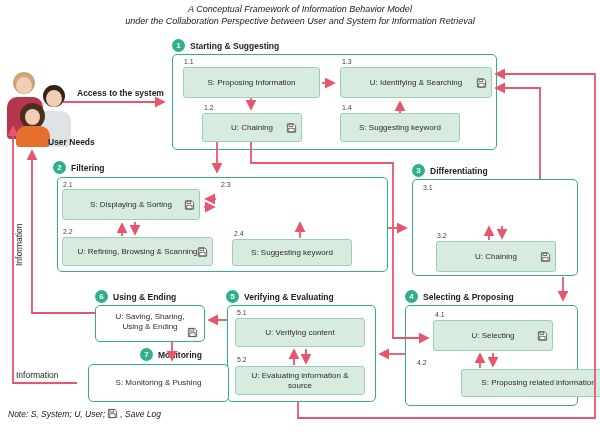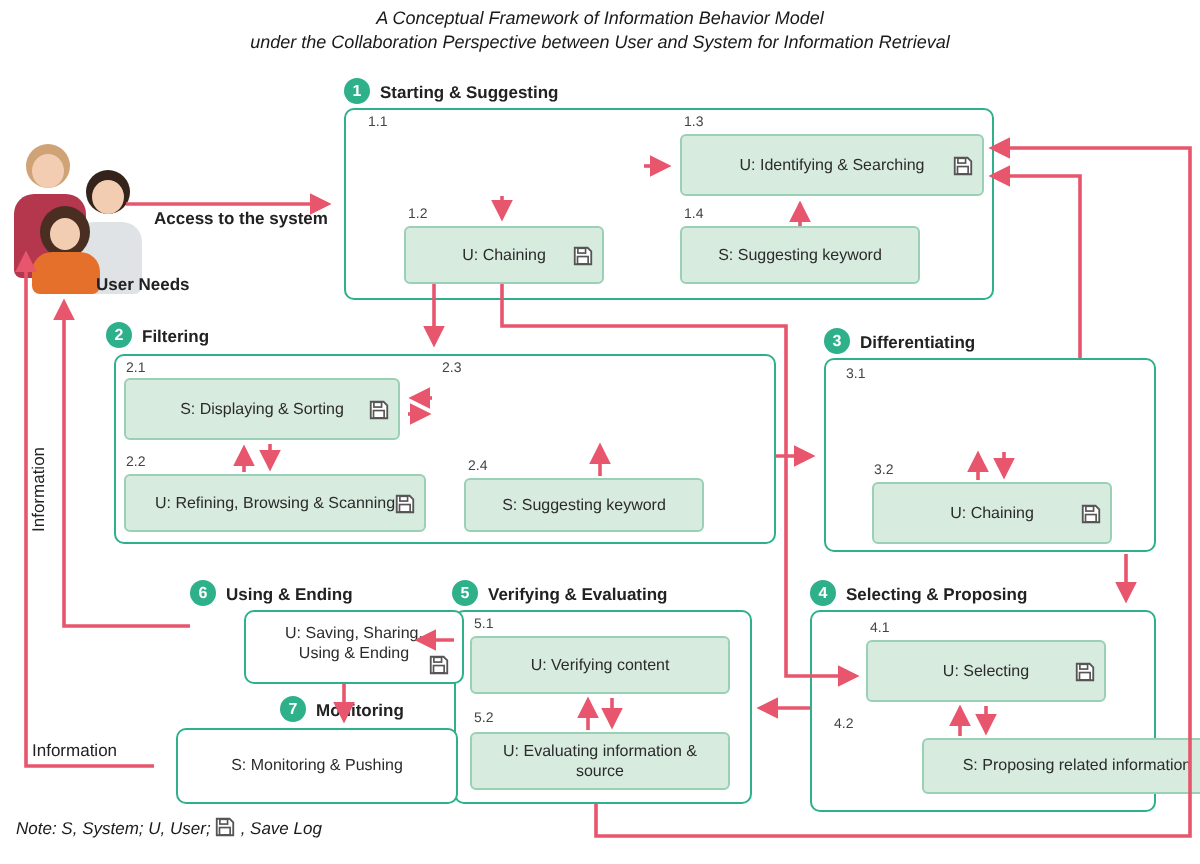--- a/index.html
+++ b/index.html
@@ -44,30 +44,33 @@
     <div class="pbody" style="left:7px;top:97px;width:36px;height:42px;background:#b5374d;"></div>
     <div class="hair" style="left:43px;top:85px;width:22px;height:22px;background:#33231a;"></div>
     <div class="face" style="left:46px;top:90px;width:16px;height:17px;background:#f2cdb2;"></div>
     <div class="pbody" style="left:37px;top:111px;width:34px;height:36px;background:#dfe3e6;"></div>
     <div class="hair" style="left:20px;top:103px;width:25px;height:26px;background:#4a2e22;"></div>
     <div class="face" style="left:25px;top:109px;width:15px;height:16px;background:#f2cdb2;"></div>
     <div class="pbody" style="left:16px;top:126px;width:34px;height:21px;background:#e5702c;"></div>
   </div>
 
   <div class="lbl" style="left:48px;top:137px;">User Needs</div>
-  <div class="lbl" style="left:77px;top:104px;">Access to the system</div>
+  <div class="lbl" style="left:77px;top:88px;">Access to the system</div>
   <div class="lbl-reg vert" style="left:14px;top:200px;height:66px;">Information</div>
   <div class="lbl-reg" style="left:16px;top:370px;">Information</div>
 
   <div class="sec-label" style="left:172px;top:39px;">
     <span class="num">1</span>
     <span class="sec-title">Starting &amp; Suggesting</span>
   </div>
   <div class="sec-box" style="left:172px;top:54px;width:325px;height:96px;"></div>
   <div class="bid" style="left:184px;top:58px;">1.1</div>
+  <div class="gbox" style="left:183px;top:67px;width:137px;height:31px;">
+    <span>S: Proposing Information</span>
+  </div>
   <div class="bid" style="left:342px;top:58px;">1.3</div>
   <div class="gbox" style="left:340px;top:67px;width:152px;height:31px;">
     <span>U: Identifying &amp; Searching</span>
     <span class="save-ic"><svg width="11" height="11" viewBox="0 0 12 12">
           <path d="M1.5 1.5 H8.5 L10.5 3.5 V10.5 H1.5 Z" fill="#fff" stroke="#555" stroke-width="1"></path>
           <rect x="3.2" y="1.8" width="4.2" height="2.6" fill="none" stroke="#555" stroke-width="0.9"></rect>
           <rect x="3" y="6.3" width="5.8" height="4" fill="none" stroke="#555" stroke-width="0.9"></rect>
         </svg></span>
   </div>
   <div class="bid" style="left:204px;top:104px;">1.2</div>
@@ -159,21 +162,21 @@
   </div>
   <div class="bid" style="left:237px;top:356px;">5.2</div>
   <div class="gbox" style="left:235px;top:366px;width:130px;height:29px;padding:0 6px;">
     <span>U: Evaluating information &amp; source</span>
   </div>
 
   <div class="sec-label" style="left:95px;top:290px;">
     <span class="num">6</span>
     <span class="sec-title">Using &amp; Ending</span>
   </div>
-  <div class="sec-box" style="left:95px;top:305px;width:110px;height:37px;margin-left:27px;">
+  <div class="sec-box" style="left:95px;top:305px;width:110px;height:37px;">
     <div class="whitebox-text" style="top:6px;">U: Saving, Sharing,</div>
     <div class="whitebox-text" style="top:16px;">Using &amp; Ending</div>
     <span style="position:absolute;right:6px;bottom:3px;line-height:0;"><svg width="11" height="11" viewBox="0 0 12 12">
           <path d="M1.5 1.5 H8.5 L10.5 3.5 V10.5 H1.5 Z" fill="#fff" stroke="#555" stroke-width="1"></path>
           <rect x="3.2" y="1.8" width="4.2" height="2.6" fill="none" stroke="#555" stroke-width="0.9"></rect>
           <rect x="3" y="6.3" width="5.8" height="4" fill="none" stroke="#555" stroke-width="0.9"></rect>
         </svg></span>
   </div>
 
   <div class="sec-label" style="left:140px;top:348px;">

